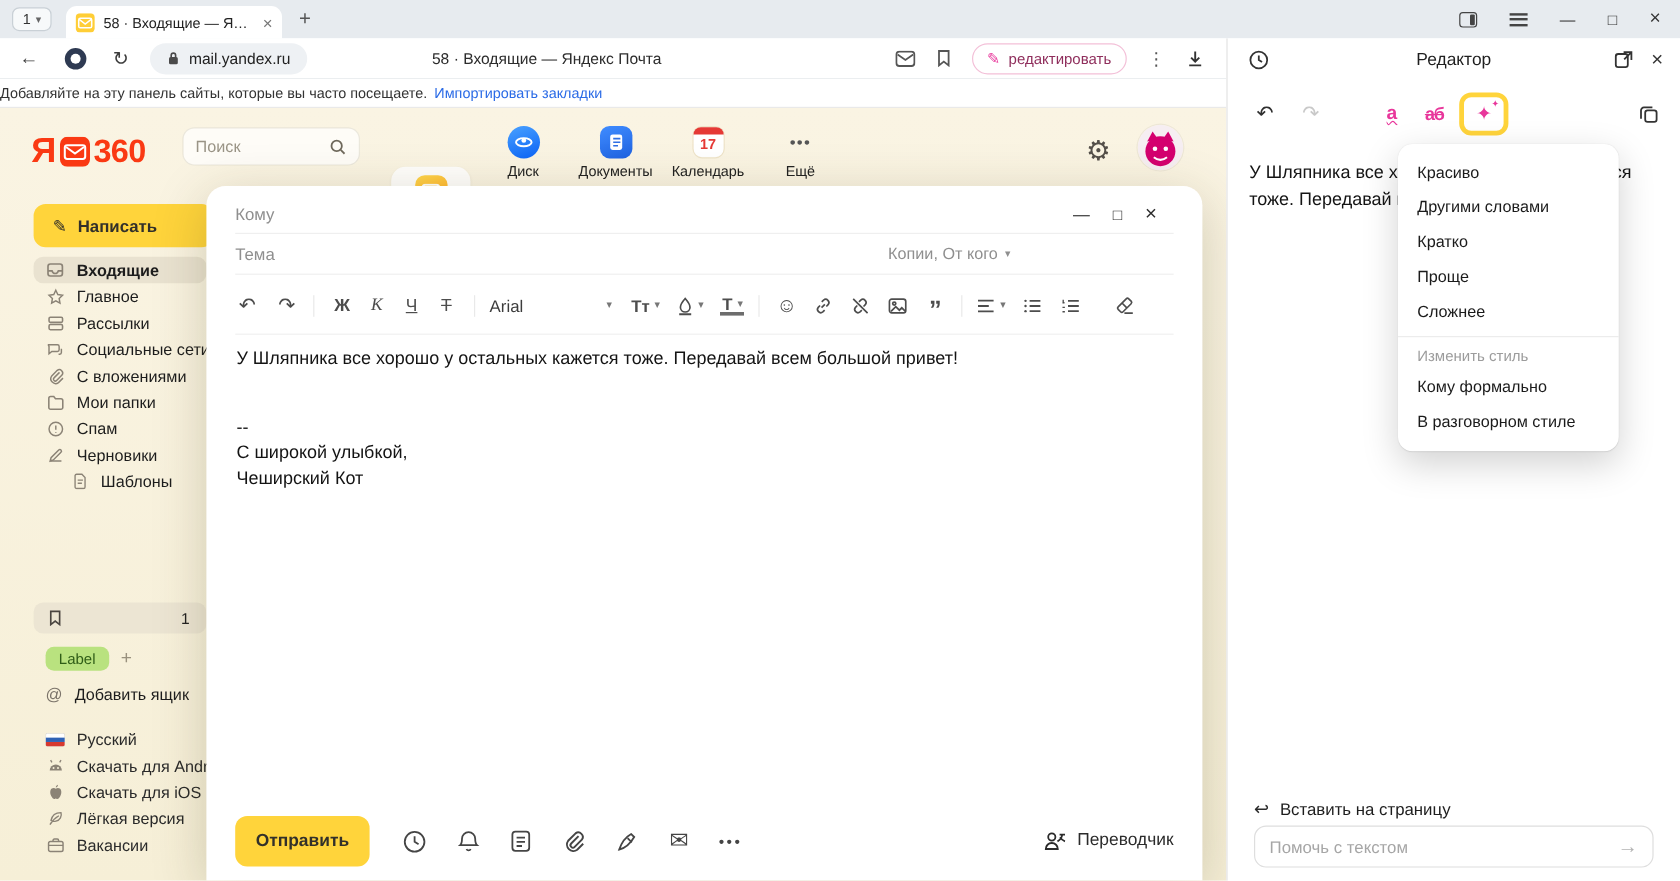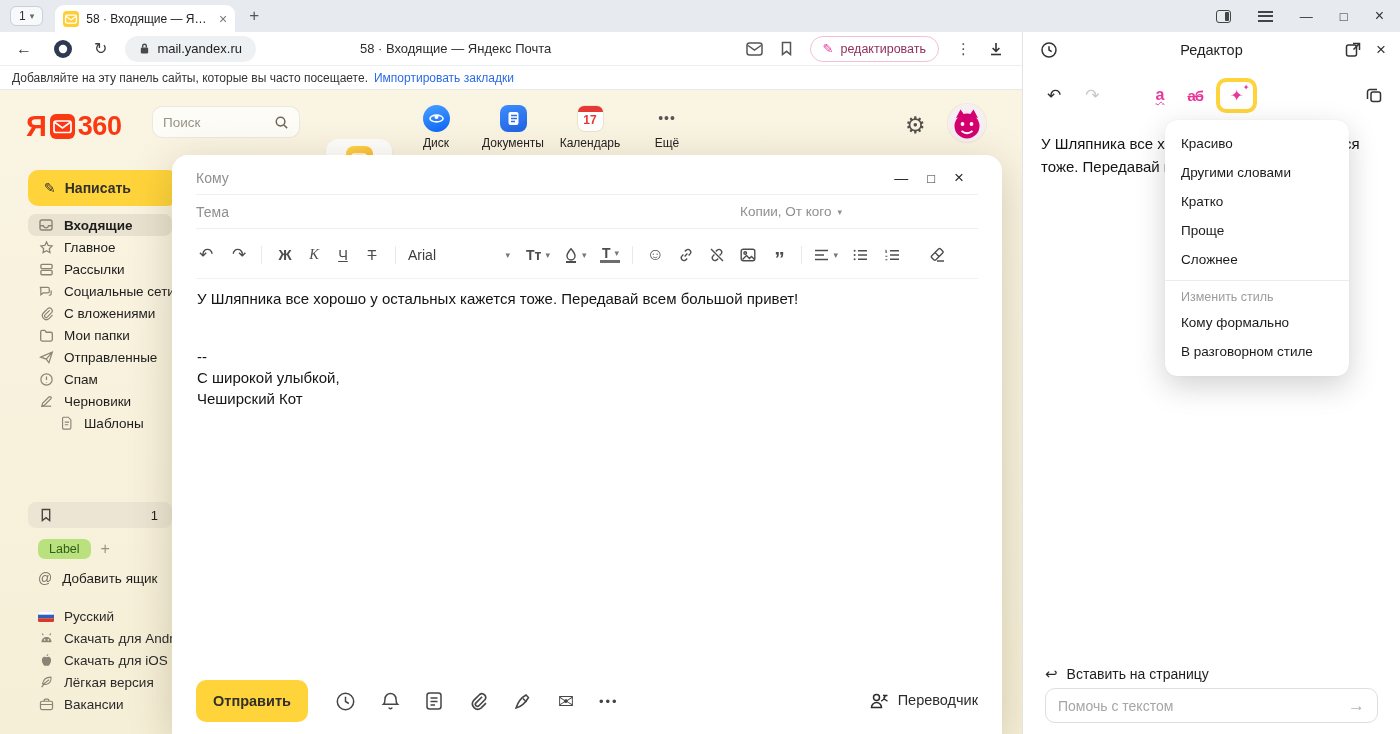--- a/index.html
+++ b/index.html
@@ -30,21 +30,21 @@
   .url-pill { margin-left:18px; display:flex; align-items:center; gap:7px; background:#eef1f4; border-radius:14px; height:26px; padding:0 14px; cursor:pointer; }
   .url-text { font-size:13px; color:#222; }
   .page-title { margin-left:104px; font-size:13px; color:#2c2c2c; white-space:nowrap; }
   .addr-right { margin-left:auto; margin-right:18px; display:flex; align-items:center; gap:17px; }
   .edit-pill { display:flex; align-items:center; gap:7px; border:1px solid #f3c0d8; background:#fff; border-radius:14px; height:26px; padding:0 12px; cursor:pointer; }
   .edit-pill .pencil { color:#e8379b; font-size:13px; }
   .edit-pill .lbl { font-size:12.5px; color:#8f2e5c; }
   .kebab { font-size:15px; color:#555; cursor:pointer; }
 
   
-  .bookmarks { position:absolute; left:0; top:66px; width:1022px; height:24px; background:#fff; border-bottom:1px solid #e9e9e9; display:flex; align-items:center; gap:6px; padding-left:12px; font-size:12px; color:#333; }
+  .bookmarks { position:absolute; left:0; top:66px; width:1022px; height:24px; background:#fff; border-bottom:1px solid #e9e9e9; display:flex; align-items:center; gap:6px; font-size:12px; color:#333; }
   .bookmarks a { color:#2b6be6; text-decoration:none; cursor:pointer; }
 
   
   .mail { position:absolute; left:0; top:90px; width:1022px; height:644px; background:linear-gradient(#faf4e3,#f6efd7); overflow:hidden; }
   .logo { position:absolute; left:26px; top:20px; display:flex; align-items:center; gap:3px; }
   .logo .ya { font-size:29px; font-weight:800; color:#fa3913; }
   .logo .n360 { font-size:27px; font-weight:800; color:#fa3913; letter-spacing:-0.5px; }
   .search { position:absolute; left:152px; top:16px; width:148px; height:32px; background:rgba(255,255,255,.72); border:1px solid rgba(120,105,60,.14); border-radius:10px; display:flex; align-items:center; padding:0 10px; }
   .search input { border:none; outline:none; background:transparent; width:100%; font-size:13.5px; color:#333; font-family:inherit; }
   .search input::placeholder { color:#9a9486; }
@@ -365,28 +365,20 @@
         <span class="ric">
             <svg width="15" height="15" viewBox="0 0 16 16" fill="none" stroke="currentColor" stroke-width="1.4">
               <path d="M1.8 4.2A1.6 1.6 0 0 1 3.4 2.6h2.8l1.5 1.9h4.9A1.6 1.6 0 0 1 14.2 6.1v6.2a1.6 1.6 0 0 1-1.6 1.6H3.4a1.6 1.6 0 0 1-1.6-1.6z"></path>
             </svg>
           </span>
         <span>Мои папки</span>
       </div>
       <div class="frow">
         <span class="ric">
             <svg width="15" height="15" viewBox="0 0 16 16" fill="none" stroke="currentColor" stroke-width="1.3">
-              <path d="M1.8 7.6 14.2 2.2 10.6 13.6 7.7 9.7 1.8 7.6zM7.7 9.7 14.2 2.2"></path>
-            </svg>
-          </span>
-        <span>Отправленные</span>
-      </div>
-      <div class="frow">
-        <span class="ric">
-            <svg width="15" height="15" viewBox="0 0 16 16" fill="none" stroke="currentColor" stroke-width="1.3">
               <circle cx="8" cy="8" r="6"></circle>
               <path d="M8 4.8v3.8M8 10.8v.7"></path>
             </svg>
           </span>
         <span>Спам</span>
       </div>
       <div class="frow">
         <span class="ric">
             <svg width="15" height="15" viewBox="0 0 16 16" fill="none" stroke="currentColor" stroke-width="1.3">
               <path d="M3 13l.8-3L10.6 3.2a1.4 1.4 0 0 1 2 2L5.8 12z"></path>

